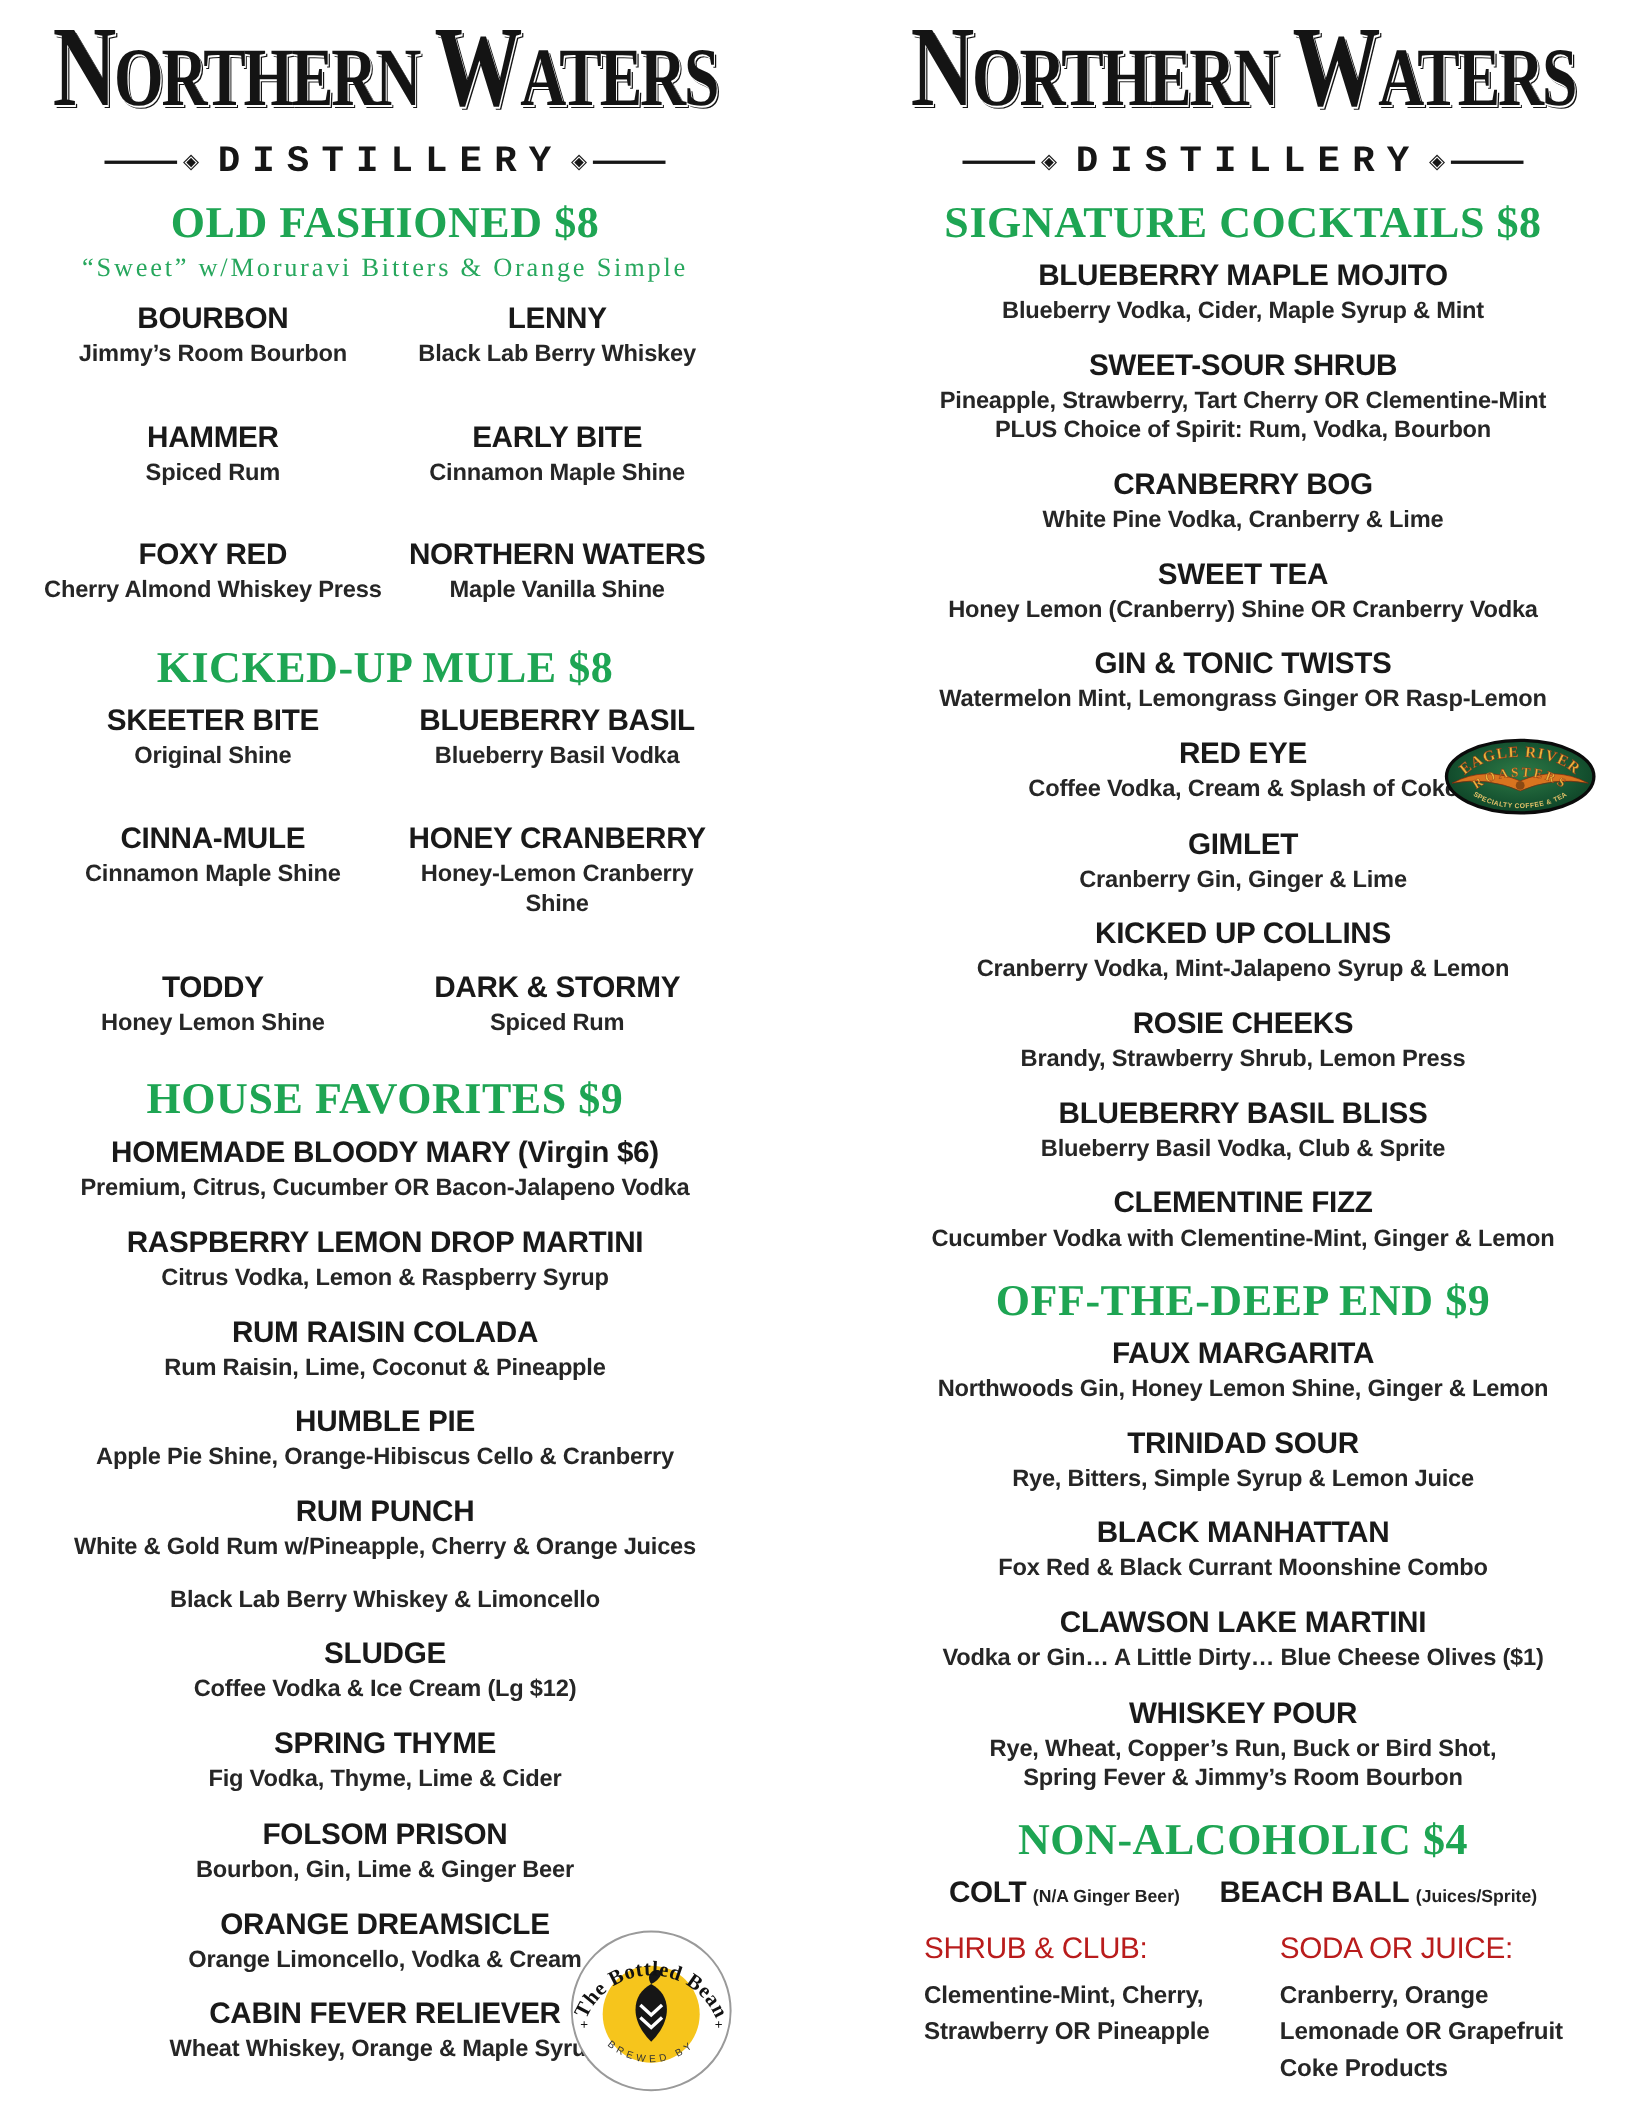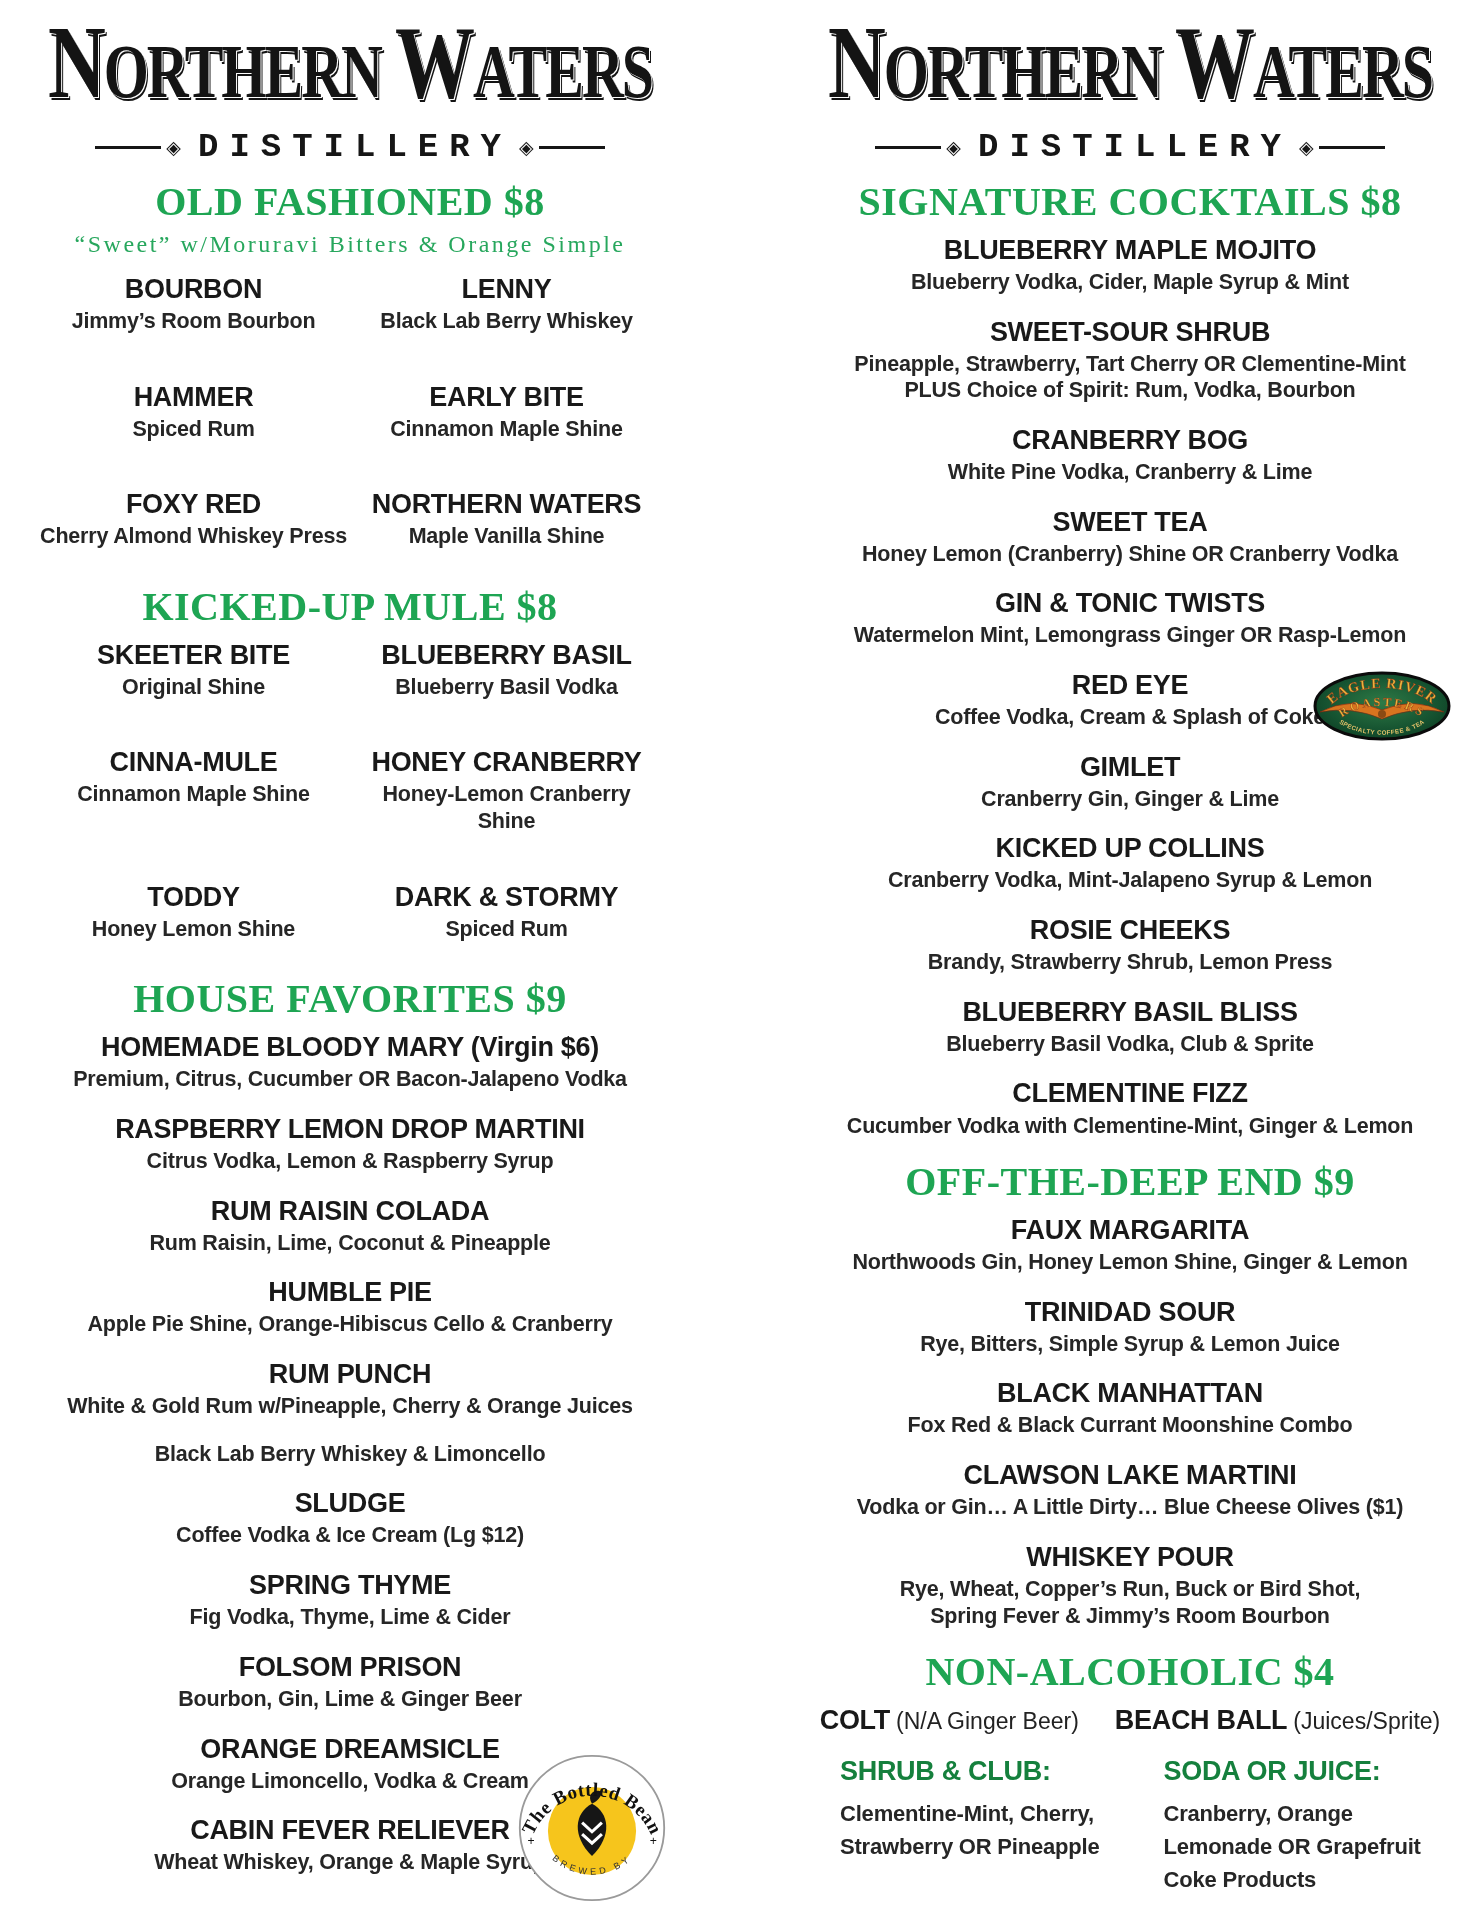--- a/index.html
+++ b/index.html
@@ -50,23 +50,23 @@
   }
   .desc{
     font-weight:700;font-size:21.5px;line-height:1.24;color:#262626;
     letter-spacing:-0.2px;margin-top:3px;white-space:pre-line;
   }
 
   
   .na-inline{display:flex;justify-content:center;align-items:baseline;gap:36px;margin:4px 0 20px;white-space:nowrap;}
   .na-pair{white-space:nowrap;}
   .na-name{font-weight:700;font-size:27px;letter-spacing:-0.3px;color:#191919;}
-  .na-note{font-weight:400;font-size:23px;color:#222;margin-left:6px;}
+  .na-note{font-weight:700;font-size:16px;color:#222;margin-left:6px;}
   .na-cols{display:flex;justify-content:flex-start;text-align:left;gap:64px;padding-left:30px;}
-  .na-head{font-weight:700;font-size:27px;letter-spacing:-0.3px;color:#15803d;margin-bottom:10px;}
+  .na-head{font-weight:400;font-size:27px;letter-spacing:-0.3px;color:#b91c1c;margin-bottom:10px;}
   .na-line{font-weight:700;font-size:22px;line-height:1.5;color:#262626;letter-spacing:-0.2px;}
 
   
   #eagle-logo{position:absolute;left:1312px;top:670px;width:140px;height:72px;}
   #bean-logo{position:absolute;left:516px;top:1752px;width:152px;height:152px;}
 </style>
 </head>
 <body>
 
 <div class="col col-left">

